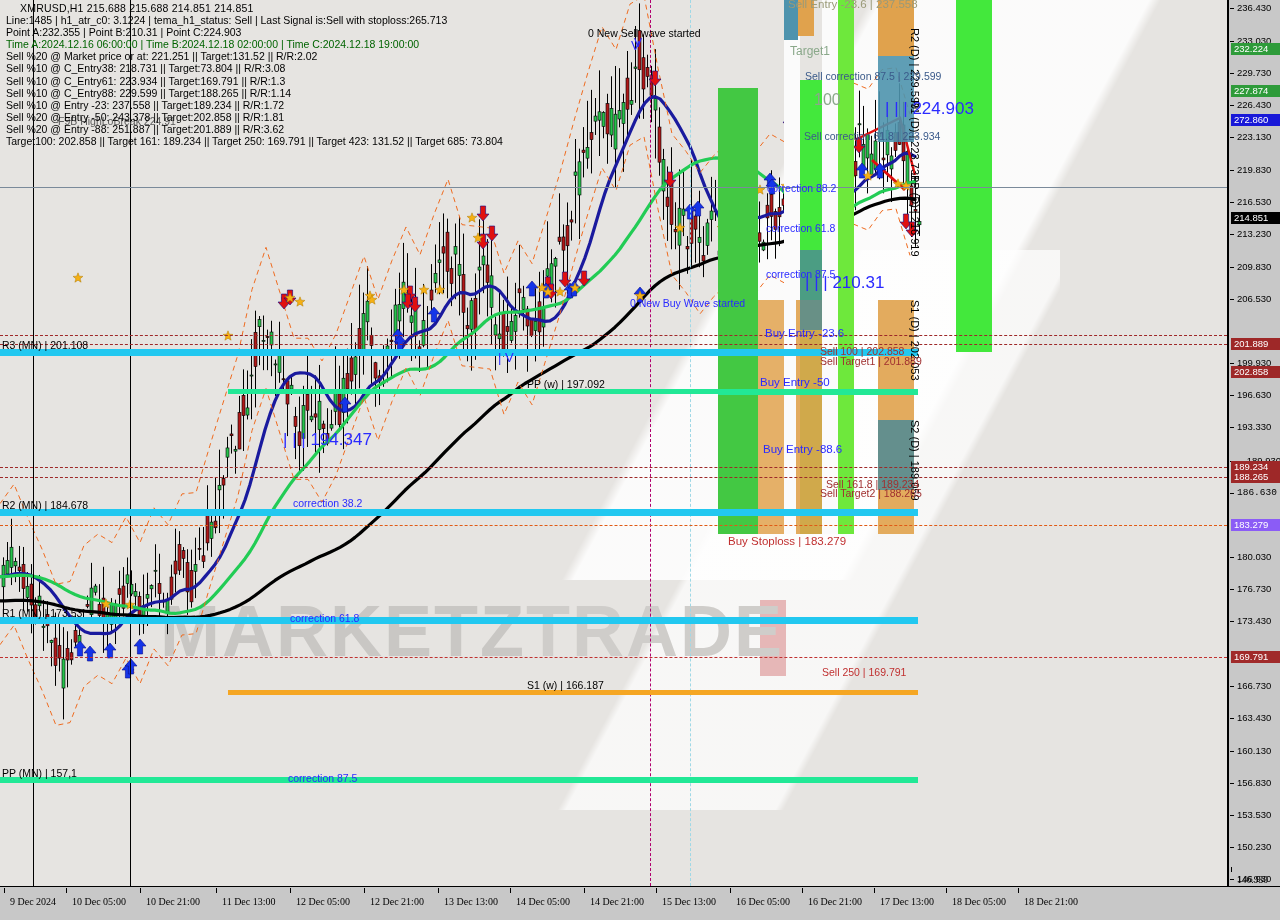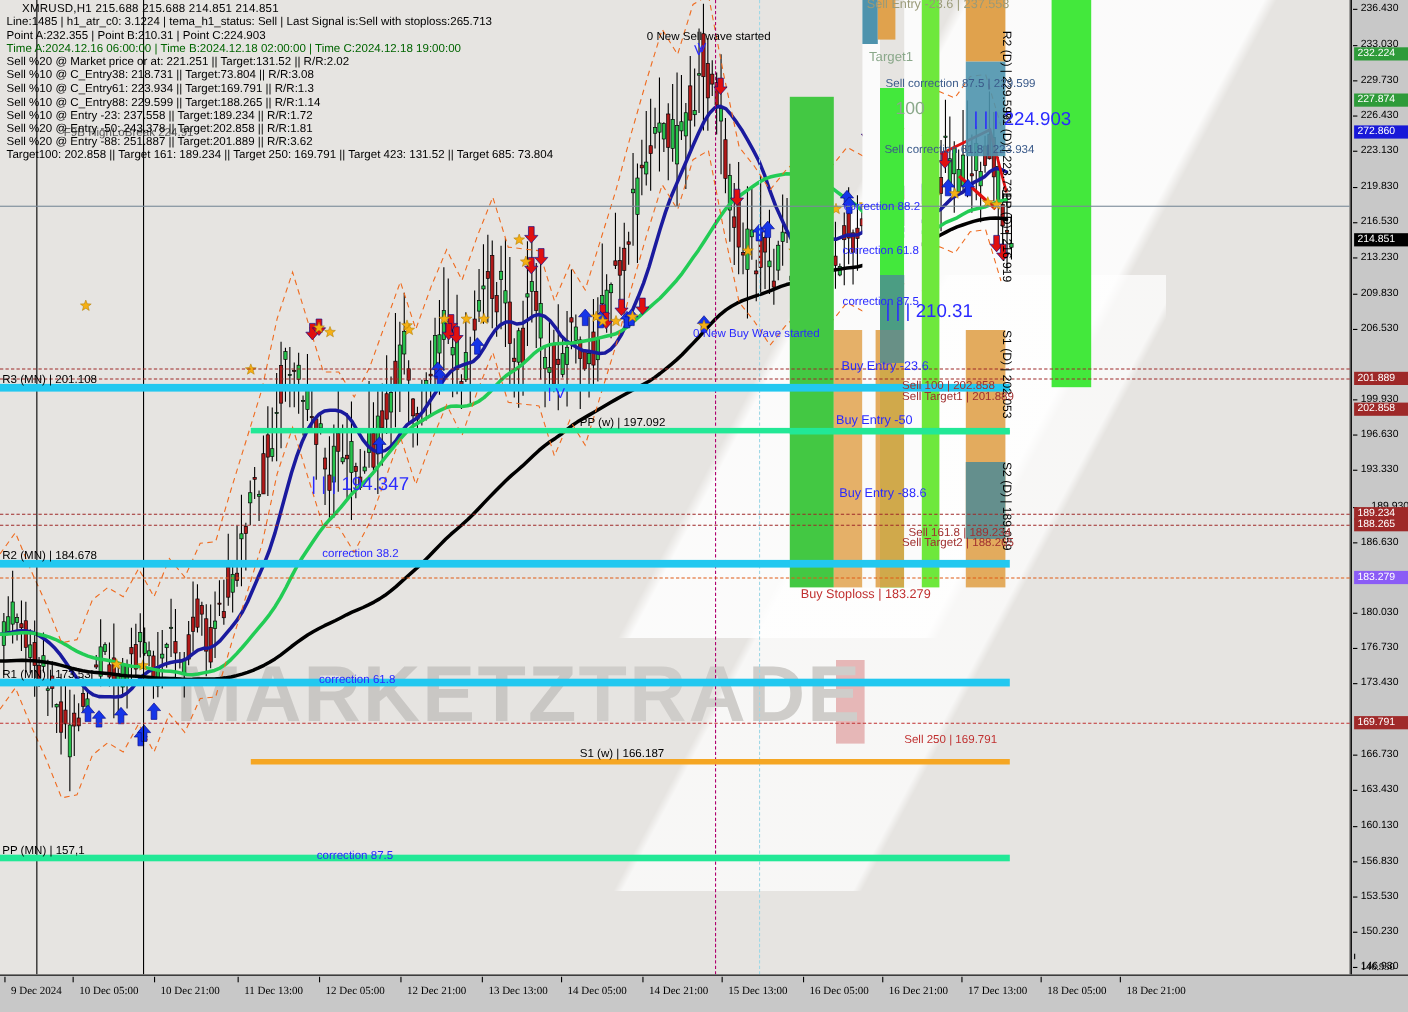--- a/index.html
+++ b/index.html
@@ -828,21 +828,21 @@
       <div class="ptick" style="top: 131.434px;">223.130</div>
       <div class="ptick" style="top: 163.549px;">219.830</div>
       <div class="ptick" style="top: 195.664px;">216.530</div>
       <div class="ptick" style="top: 227.779px;">213.230</div>
       <div class="ptick" style="top: 260.867px;">209.830</div>
       <div class="ptick" style="top: 292.982px;">206.530</div>
       <div class="ptick" style="top: 357.212px;">199.930</div>
       <div class="ptick" style="top: 389.327px;">196.630</div>
       <div class="ptick" style="top: 421.442px;">193.330</div>
       <div class="ptick" style="top: 454.531px; text-align: right;">189.930</div>
-      <div class="ptick" style="top: 486.646px;">186.630</div>
+      <div class="ptick" style="top: 486.646px; font-family: Liberation Mono, monospace;">186.630</div>
       <div class="ptick" style="top: 550.876px;">180.030</div>
       <div class="ptick" style="top: 582.991px;">176.730</div>
       <div class="ptick" style="top: 615.106px;">173.430</div>
       <div class="ptick" style="top: 680.309px;">166.730</div>
       <div class="ptick" style="top: 712.425px;">163.430</div>
       <div class="ptick" style="top: 744.54px;">160.130</div>
       <div class="ptick" style="top: 776.655px;">156.830</div>
       <div class="ptick" style="top: 808.77px;">153.530</div>
       <div class="ptick" style="top: 840.885px;">150.230</div>
       <div class="ptick" style="top: 873px;">146.930</div>

